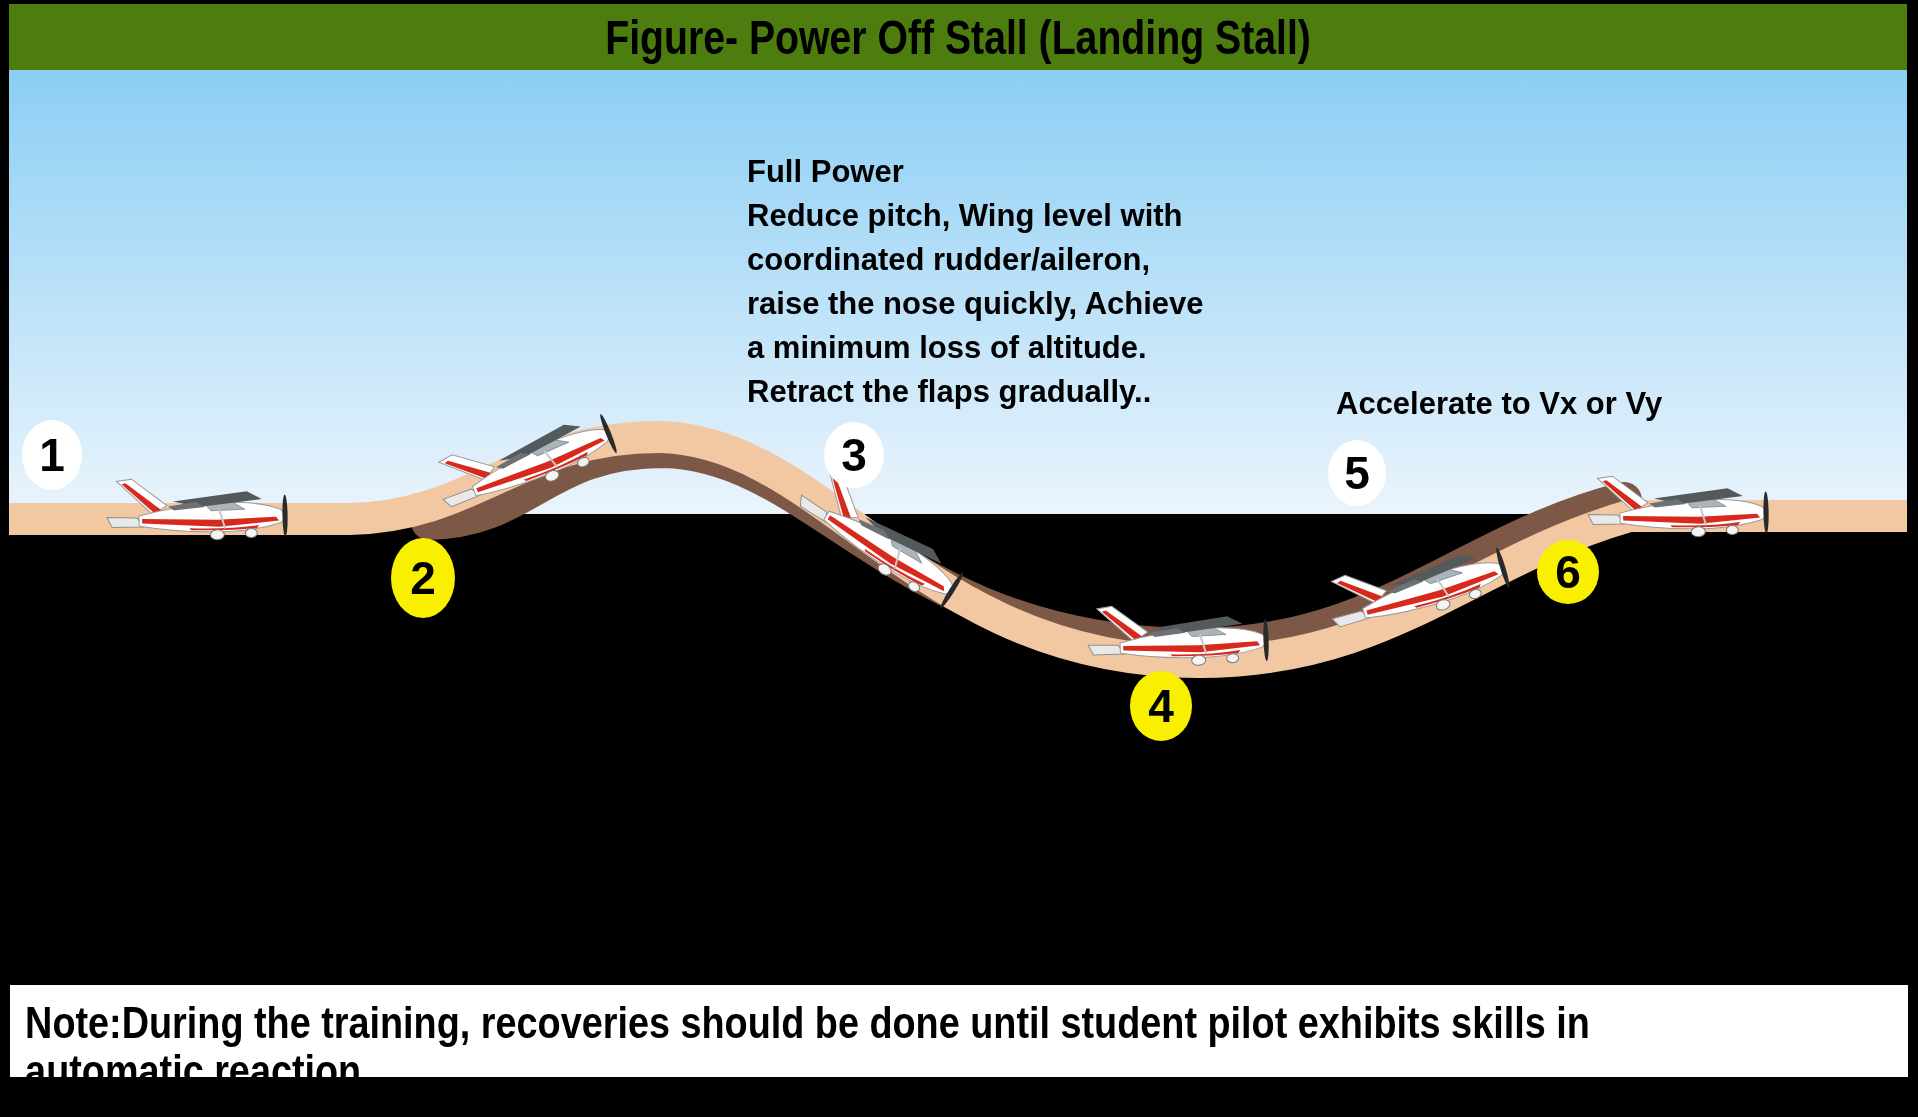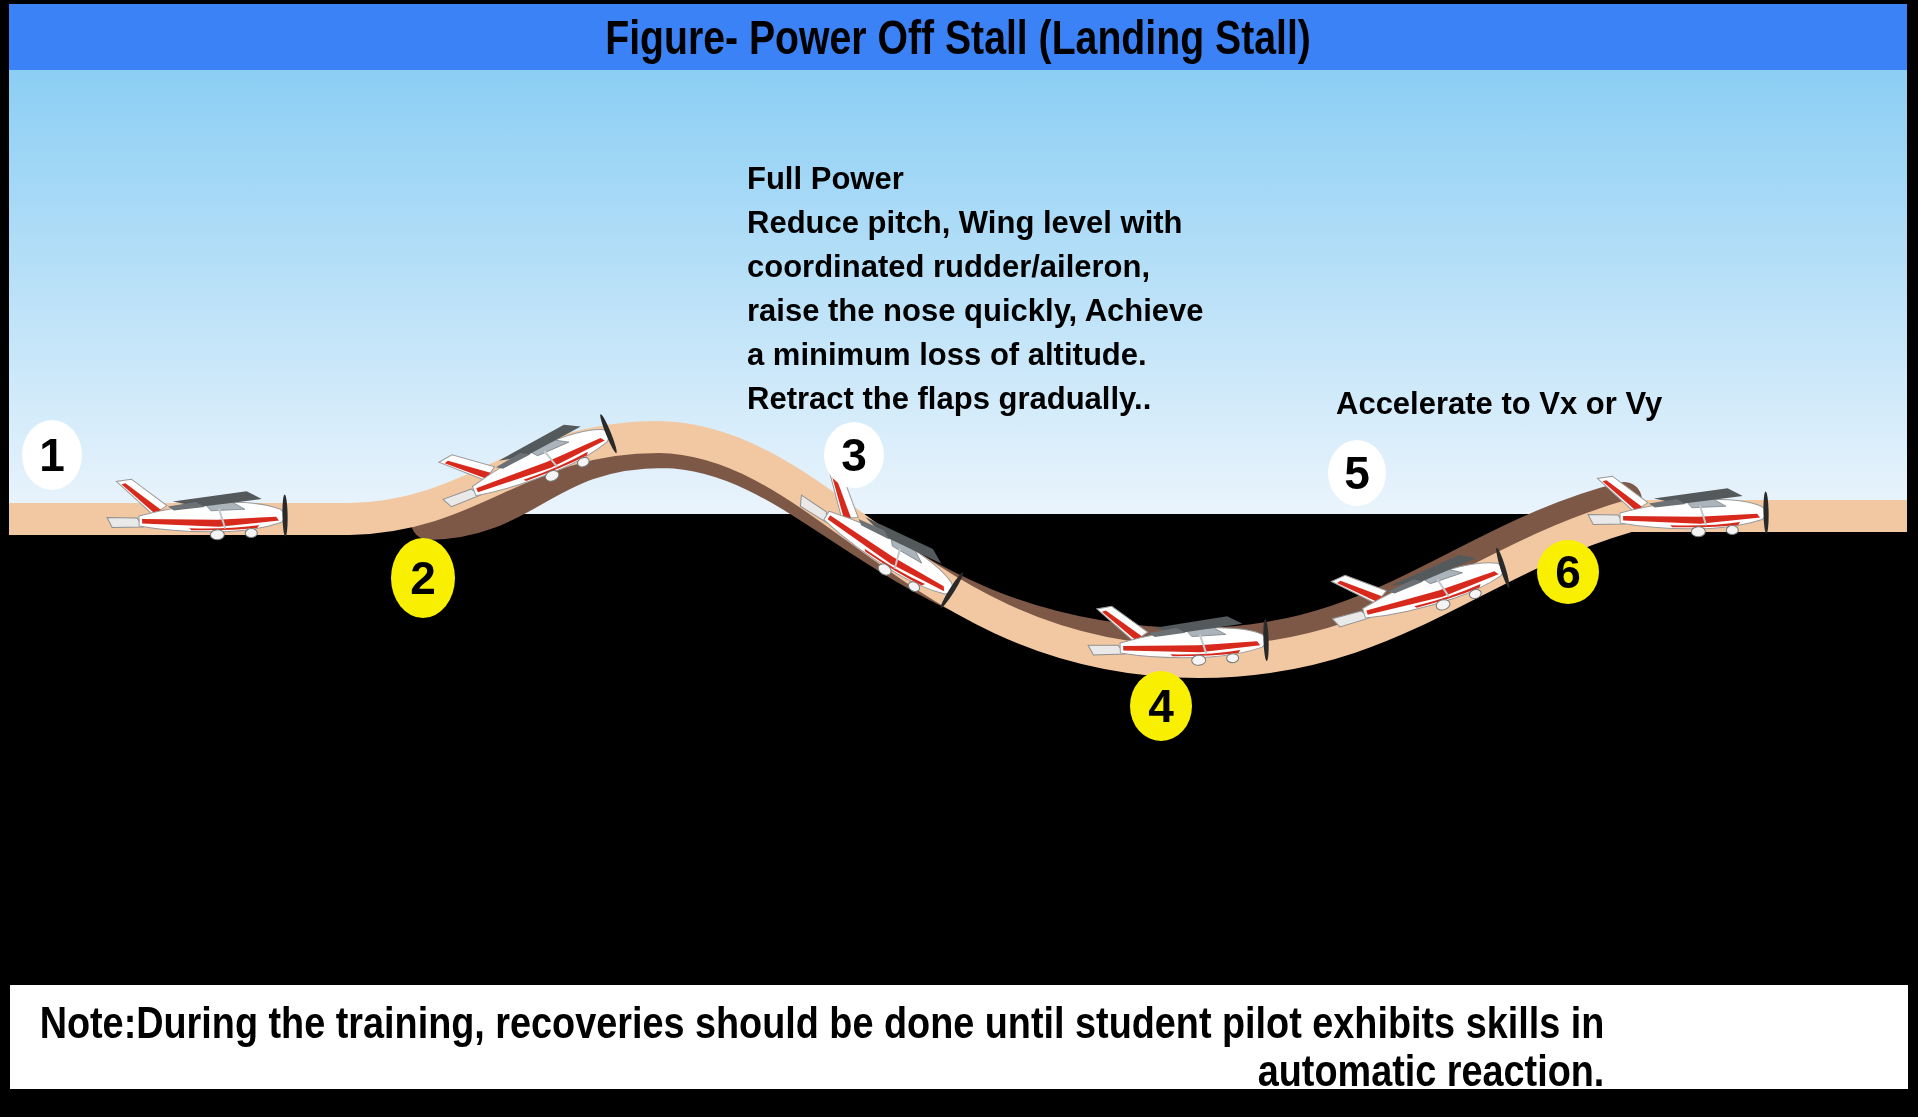--- a/index.html
+++ b/index.html
@@ -4,35 +4,35 @@
 <style>
   :root{
     --sky-top:#8BCEF4; --sky-bottom:#EAF4FC;
     --path-tan:#F2C8A2; --path-brown:#7D5847;
     --marker-yellow:#F8F000; --marker-white:#FFFFFF;
     --stripe-red:#D8291D; --wing-gray:#54595C;
   }
   html,body{margin:0;padding:0;background:#000;}
   .frame{position:relative;width:1918px;height:1117px;background:#000;overflow:hidden;
          font-family:"Liberation Sans","DejaVu Sans",sans-serif;}
-  .title-band{position:absolute;left:9px;top:4px;width:1898px;height:66px;background:#3b82f6;
+  .title-band{position:absolute;left:9px;top:4px;width:1898px;height:66px;background:#4d7c0f;
               display:flex;align-items:center;justify-content:center;}
   .title{font-size:49px;font-weight:bold;color:#000;white-space:nowrap;
          transform:scaleX(.8);transform-origin:center;letter-spacing:0px;}
   .scene{position:absolute;left:9px;top:70px;width:1898px;height:915px;
          background:linear-gradient(to bottom,var(--sky-top),var(--sky-bottom)) 0 0/100% 444px no-repeat,#000;}
   .scene-svg{position:absolute;left:0;top:0;}
   .annotation{position:absolute;font-size:31px;font-weight:bold;color:#000;
               line-height:44px;white-space:pre-line;}
   .marker{position:absolute;border-radius:50%;background:var(--marker-white);
           display:flex;align-items:center;justify-content:center;
           font-size:46px;font-weight:bold;color:#000;}
   .marker[data-variant="yellow"]{background:var(--marker-yellow);}
-  .note-band{position:absolute;left:10px;top:985px;width:1898px;height:104px;background:#fff;
-             overflow:hidden;text-align:right;}
+  .note-band{position:absolute;left:10px;top:985px;width:1898px;height:92px;background:#fff;
+             overflow:hidden;}
   .note-text{margin:0;padding:14px 0 0 18px;font-size:45px;font-weight:bold;color:#000;
              line-height:48px;white-space:pre-line;transform:scaleX(.84);transform-origin:left top;}
 </style>
 </head>
 <body>
 
 <div class="frame">
 
   <div class="title-band">
     <div class="title">Figure- Power Off Stall (Landing Stall)</div>
@@ -63,21 +63,21 @@
       <path d="M 0 449 L 340 449 C 470 446, 510 367, 650 367 C 820 370, 910 592, 1190 592 C 1380 592, 1460 492, 1620 446 L 1898 446" fill="none" style="stroke:var(--path-tan,#F2C8A2)" stroke-width="32"></path>
 
       <use href="#plane" transform="translate(190,445) rotate(-1)"></use>
       <use href="#plane" transform="translate(519,394) rotate(-22)"></use>
       <use href="#plane" transform="translate(871,473) rotate(32)"></use>
       <use href="#plane" transform="translate(1171,571) rotate(-2)"></use>
       <use href="#plane" transform="translate(1411,521) rotate(-17)"></use>
       <use href="#plane" transform="translate(1671,442) rotate(-1)"></use>
     </svg>
 
-    <div class="annotation" style="left:738px;top:80px;margin-top:7px;">Full Power
+    <div class="annotation" style="left:738px;top:80px;">Full Power
 Reduce pitch, Wing level with
 coordinated rudder/aileron,
 raise the nose quickly, Achieve
 a minimum loss of altitude.
 Retract the flaps gradually..</div>
     <div class="annotation" style="left:1327px;top:312px;">Accelerate to Vx or Vy</div>
 
     <div class="marker" style="left:13px;top:350px;width:60px;height:70px;" data-variant="white">
       <span>1</span>
     </div>

